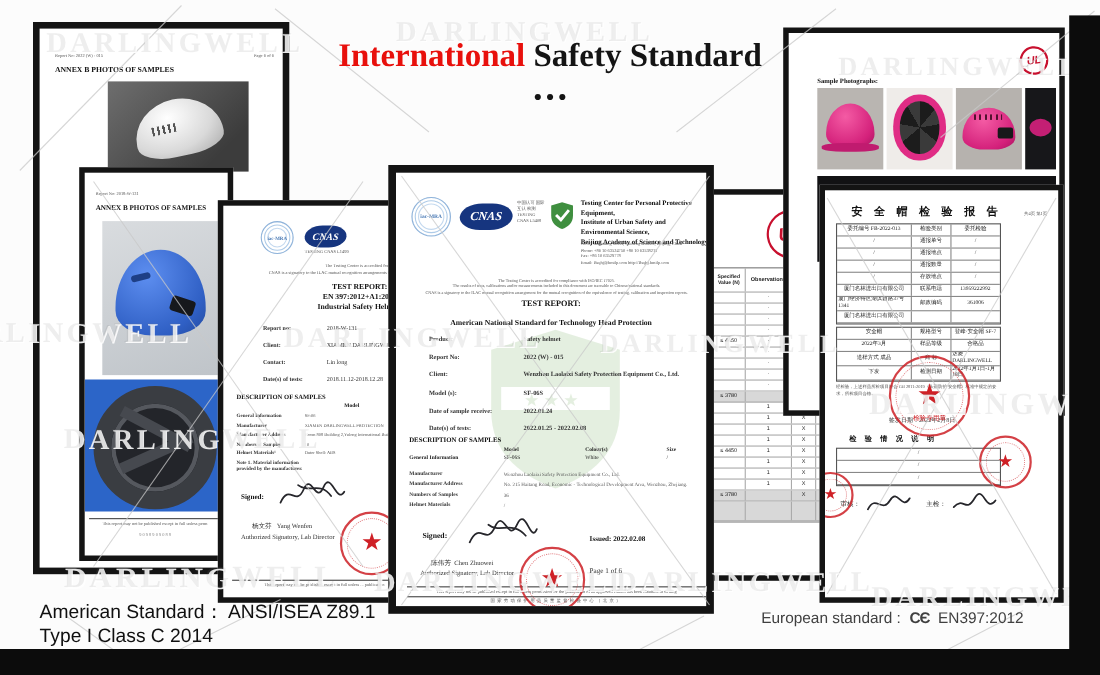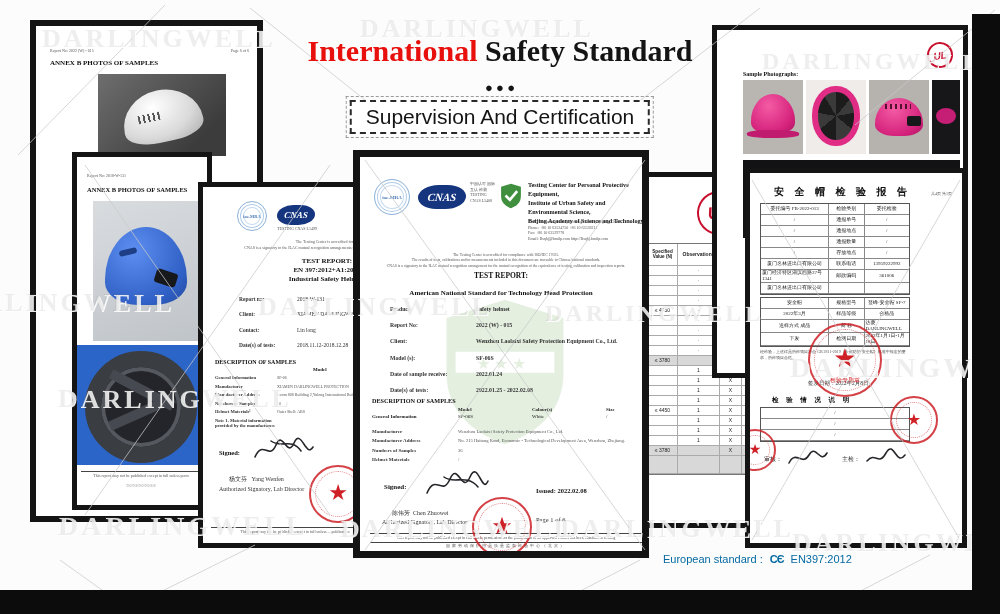--- a/index.html
+++ b/index.html
@@ -574,23 +574,24 @@
   <span class="wm" style="left:560px;top:514px;font-size:26px;">DARLINGWELL</span>
   <span class="wm" style="left:792px;top:528px;font-size:26px;">DARLINGWELL</span>
 
   <div class="bar" style="left:972px;top:14px;width:28px;height:600px;"></div>
   <div class="bar" style="left:0;top:590px;width:1000px;height:24px;"></div>
 
   <div style="position:absolute;left:0;right:0;top:34px;text-align:center;z-index:11;font-family:'Liberation Serif',serif;font-weight:bold;font-size:30px;">
     <span style="color:#e8100c;">International</span><span style="color:#141414;"> Safety Standard</span>
   </div>
   <div style="position:absolute;left:0;right:0;top:80px;text-align:center;z-index:11;font-size:13px;color:#141414;">●      ●      ●</div>
-  <div style="position:absolute;left:50%;top:100px;transform:translateX(-50%);z-index:11;border:2px dashed #2a2a2a;outline:1px dashed #9a9a9a;outline-offset:3px;padding:3px 14px;background:rgba(255,255,255,.85);">
-    <span style="font-family:'Liberation Sans',sans-serif;font-size:21px;color:#141414;">Supervision And Certification</span>
-  </div>
-
-  <div style="position:absolute;left:663px;top:553px;z-index:11;font-family:'Liberation Sans',sans-serif;font-size:11px;color:#0369a1;">
+
+  <div style="position:absolute;left:36px;top:546px;z-index:11;font-family:'Liberation Sans',sans-serif;font-size:17.5px;color:#101010;line-height:1.25;">
+    <div>American Standard：  ANSI/ISEA Z89.1</div>
+    <div>Type I Class C 2014</div>
+  </div>
+  <div style="position:absolute;left:692px;top:553px;z-index:11;font-family:'Liberation Sans',sans-serif;font-size:14px;color:#404040;">
     <span>European standard :</span>
     <span style="font-weight:bold;letter-spacing:-1px;margin:0 4px;">CЄ</span>
     <span>EN397:2012</span>
   </div>
 
 </div>
 
 </body></html>

